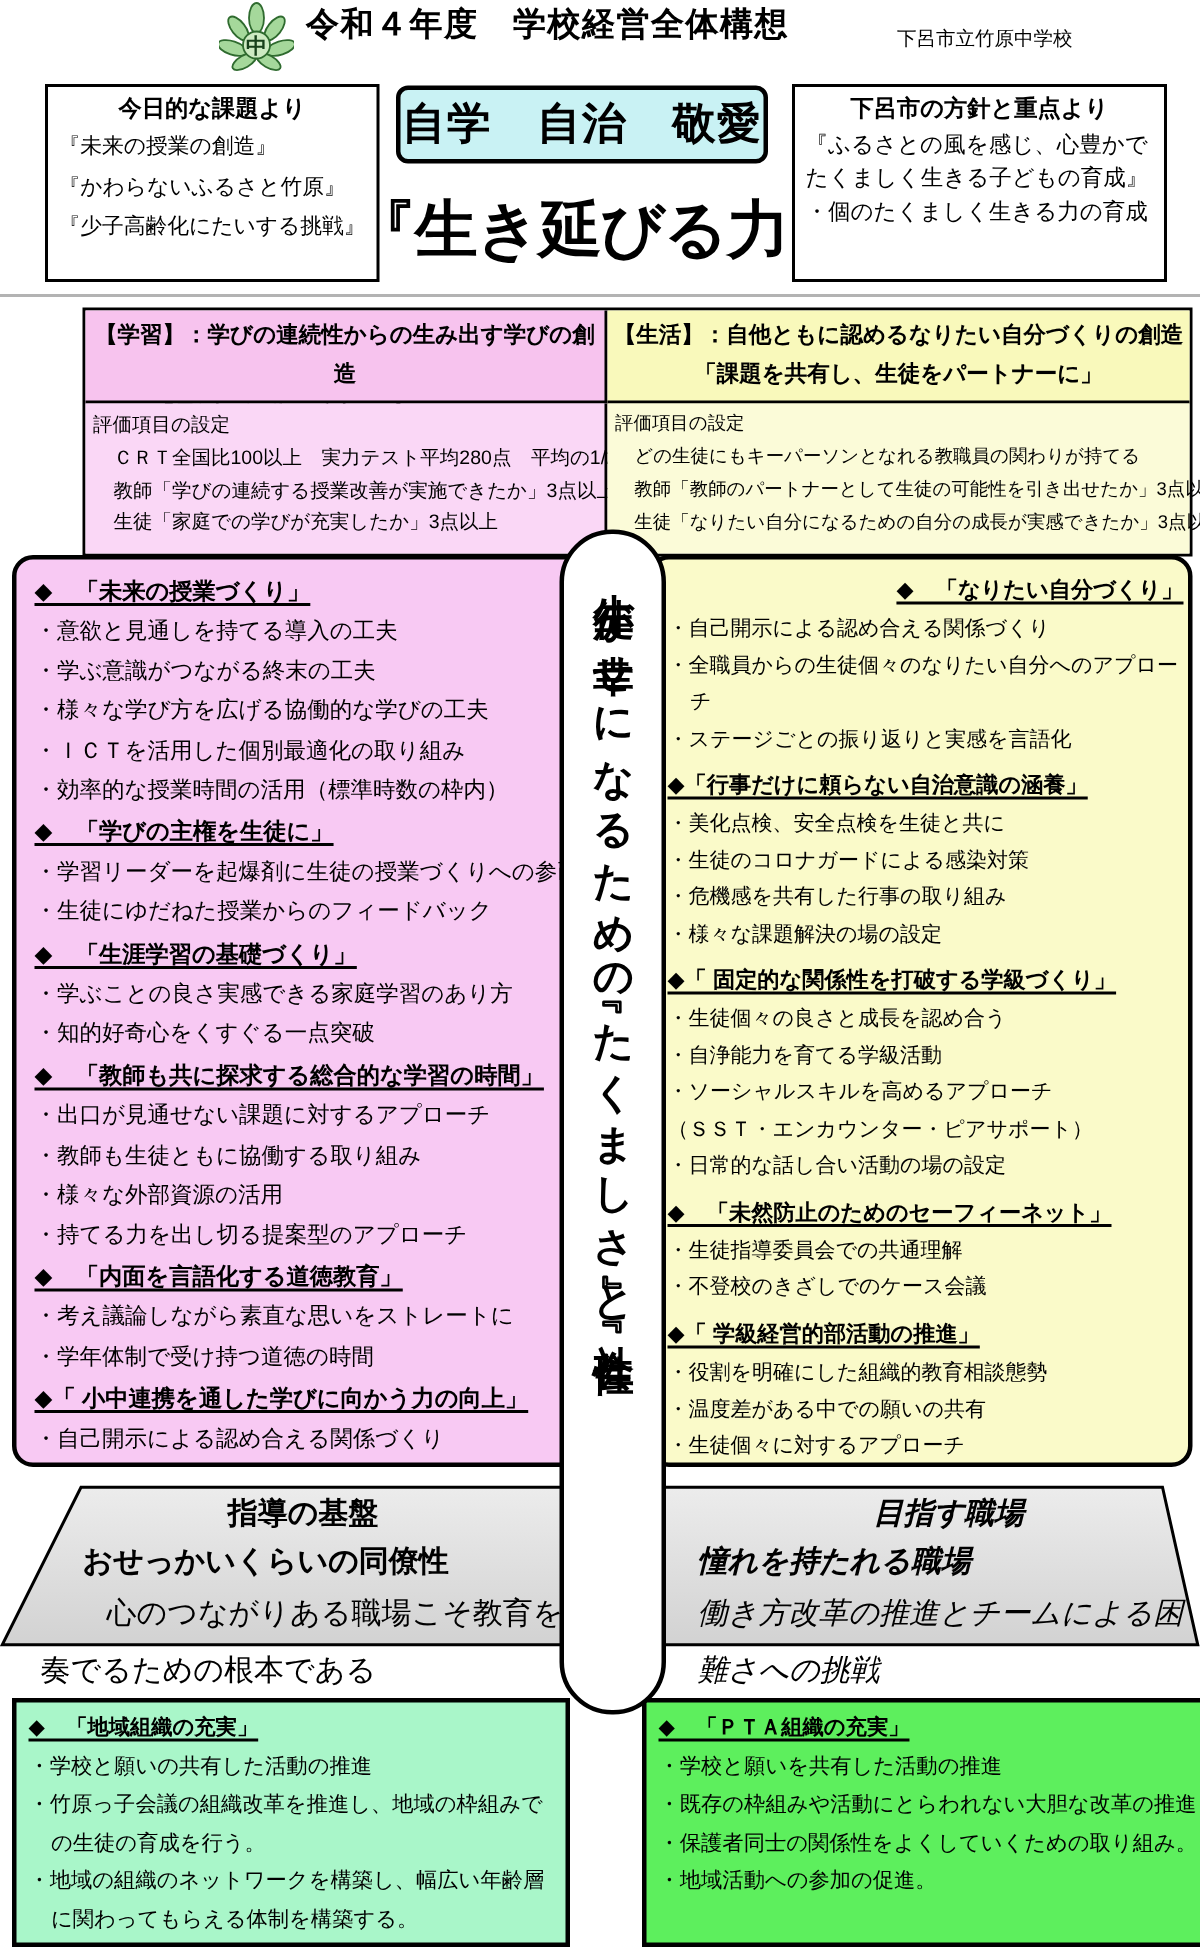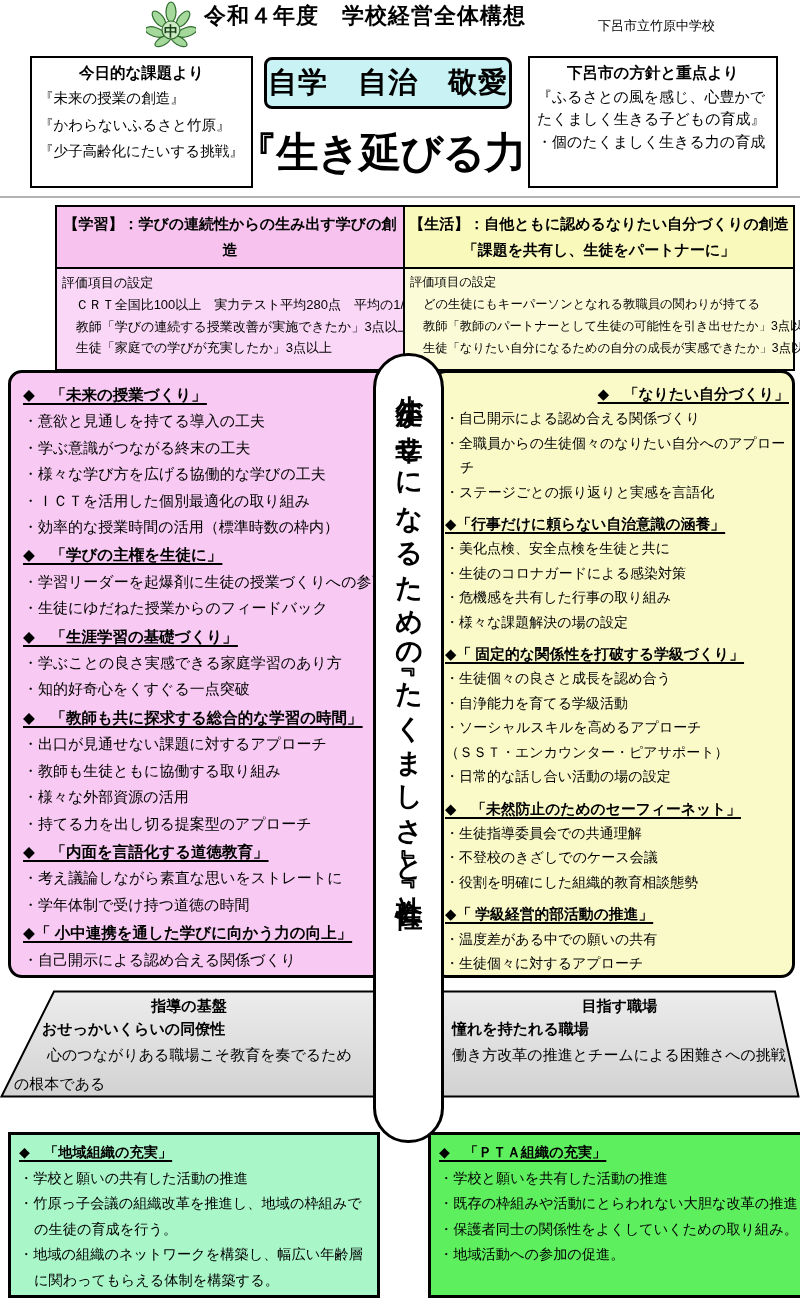--- a/index.html
+++ b/index.html
@@ -68,23 +68,23 @@
   }
   .v-strip .v-text{
     writing-mode:vertical-rl;text-orientation:mixed;
     font-size:27px;font-weight:bold;letter-spacing:3.5px;line-height:1;
   }
 
   
   .trap-svg{z-index:0;}
   .trap-left-svg{left:0;top:990px;width:382px;height:108px;}
   .trap-right-svg{left:441px;top:990px;width:359px;height:108px;}
-  .trap-text{z-index:2;font-size:15px;}
+  .trap-text{z-index:2;font-size:20px;margin-left:13px;}
   .trap-left-text{left:14px;top:994px;width:350px;}
-  .trap-right-text{left:452px;top:994px;width:335px;}
+  .trap-right-text{left:452px;top:994px;width:335px;font-style:italic;}
   .trap-title{text-align:center;font-weight:bold;line-height:1.55;}
   .trap-lead{font-weight:bold;line-height:1.6;}
   .trap-left-text .trap-lead{padding-left:28px;}
   .trap-left-text .trap-body{text-indent:2.2em;line-height:1.9;}
   .trap-right-text .trap-body{line-height:1.9;}
 
   
   .green-box{border:3px solid #000;z-index:2;top:1132px;height:166px;padding:5px 5px 0 8px;}
   .community-box{left:8px;width:372px;background:#a9f6c9;}
   .pta-box{left:428px;width:403px;background:#5def5d;}
@@ -247,23 +247,23 @@
       <div class="mb-line mb-b">（ＳＳＴ・エンカウンター・ピアサポート）</div>
 
       <div class="mb-line mb-b">・日常的な話し合い活動の場の設定</div>
 
       <div class="mb-line mb-h">◆　「未然防止のためのセーフィーネット」</div>
 
       <div class="mb-line mb-b">・生徒指導委員会での共通理解</div>
 
       <div class="mb-line mb-b">・不登校のきざしでのケース会議</div>
 
+      <div class="mb-line mb-h">◆「 学級経営的部活動の推進」</div>
+
       <div class="mb-line mb-b">・役割を明確にした組織的教育相談態勢</div>
-
-      <div class="mb-line mb-h">◆「 学級経営的部活動の推進」</div>
 
       <div class="mb-line mb-b">・温度差がある中での願いの共有</div>
 
       <div class="mb-line mb-b">・生徒個々に対するアプローチ</div>
 
   </div>
 
   <div class="abs v-strip">
     <div class="v-text">生徒が幸せになるための『たくましさ』と『社会性』</div>
   </div>

